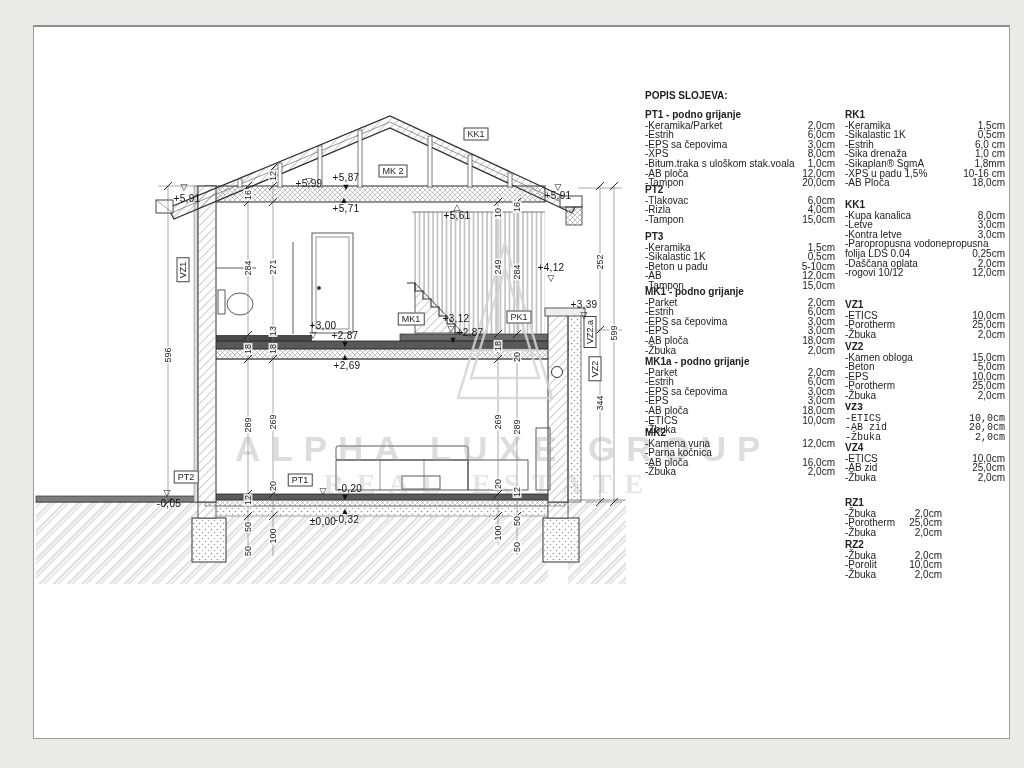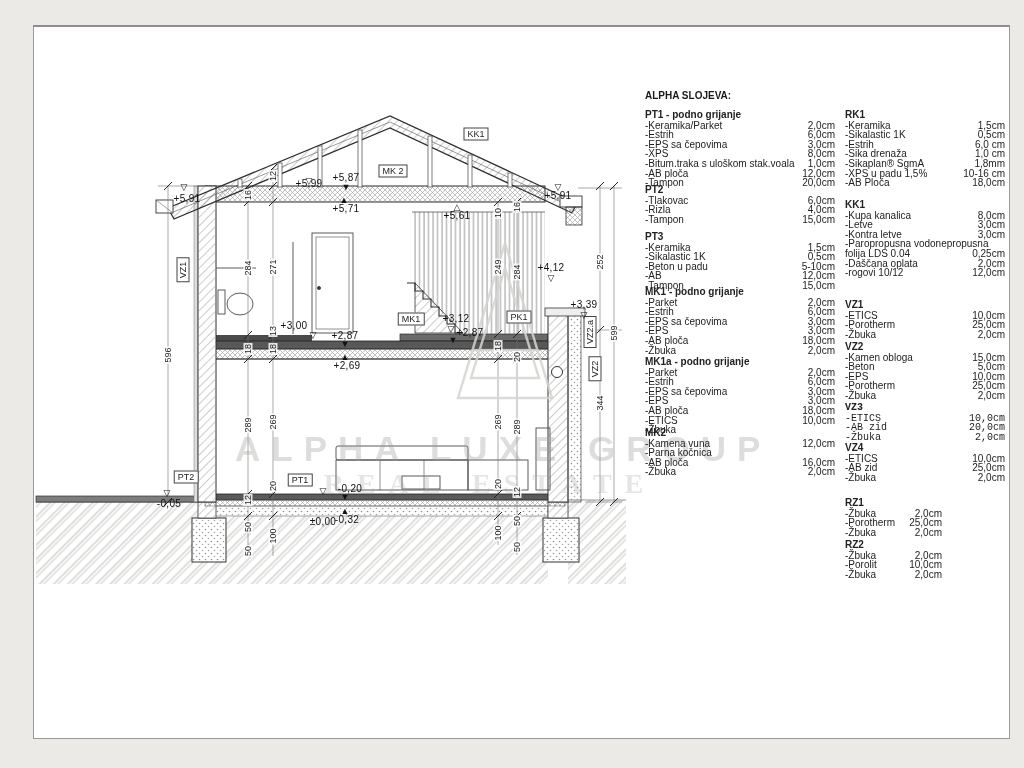--- a/index.html
+++ b/index.html
@@ -236,21 +236,21 @@
       <div class="elev" style="left: 558px; top: 196px;">+5,91</div>
       <div class="esym" style="left: 558px; top: 187px;">▽</div>
       <div class="elev" style="left: 551px; top: 268px;">+4,12</div>
       <div class="esym" style="left: 551px; top: 278px;">▽</div>
       <div class="elev" style="left: 584px; top: 305px;">+3,39</div>
       <div class="esym" style="left: 584px; top: 315px;">▽</div>
       <div class="elev" style="left: 456px; top: 319px;">+3,12</div>
       <div class="esym" style="left: 451px; top: 329px;">▽</div>
       <div class="elev" style="left: 470px; top: 333px;">+2,87</div>
       <div class="esym" style="left: 453px; top: 340px;">▼</div>
-      <div class="elev" style="left: 294px; top: 326px;">+3,00</div>
+      <div class="elev" style="left: 323px; top: 326px;">+3,00</div>
       <div class="esym" style="left: 313px; top: 335px;">▽</div>
       <div class="elev" style="left: 345px; top: 336px;">+2,87</div>
       <div class="esym" style="left: 345px; top: 344px;">▼</div>
       <div class="elev" style="left: 347px; top: 366px;">+2,69</div>
       <div class="esym" style="left: 345px; top: 357px;">▲</div>
       <div class="elev" style="left: 169px; top: 504px;">-0,05</div>
       <div class="esym" style="left: 167px; top: 493px;">▽</div>
       <div class="elev" style="left: 323px; top: 482px; margin-top: 40px;">±0,00</div>
       <div class="esym" style="left: 323px; top: 491px;">▽</div>
       <div class="elev" style="left: 350px; top: 489px;">-0,20</div>
@@ -283,21 +283,21 @@
       <div class="dim" style="left: 517px; top: 357px;">20</div>
       <div class="dim" style="left: 517px; top: 427px;">289</div>
       <div class="dim" style="left: 517px; top: 492px;">12</div>
       <div class="dim" style="left: 517px; top: 521px;">50</div>
       <div class="dim" style="left: 517px; top: 547px;">50</div>
       <div class="dim" style="left: 600px; top: 262px;">252</div>
       <div class="dim" style="left: 600px; top: 403px;">344</div>
       <div class="dim" style="left: 614px; top: 333px;">599</div>
     </div>
 
-  <div class="legend-title">ALPHA SLOJEVA:</div>
+  <div class="legend-title">POPIS SLOJEVA:</div>
   <div id="legend">
       <div class="lsec c1" style="top: 110px;">
         <div class="hd">PT1 - podno grijanje</div>
         <div class="lrow">
           <span class="n">-Keramika/Parket</span>
           <span class="v">2,0cm</span>
         </div>
         <div class="lrow">
           <span class="n">-Estrih</span>
           <span class="v">6,0cm</span>

